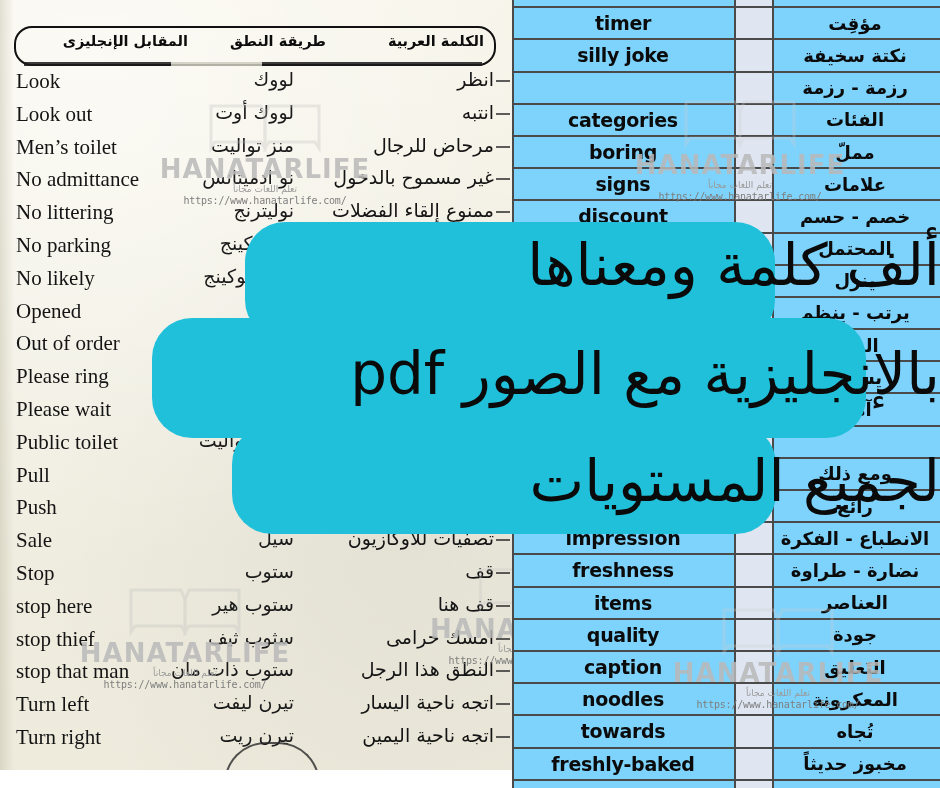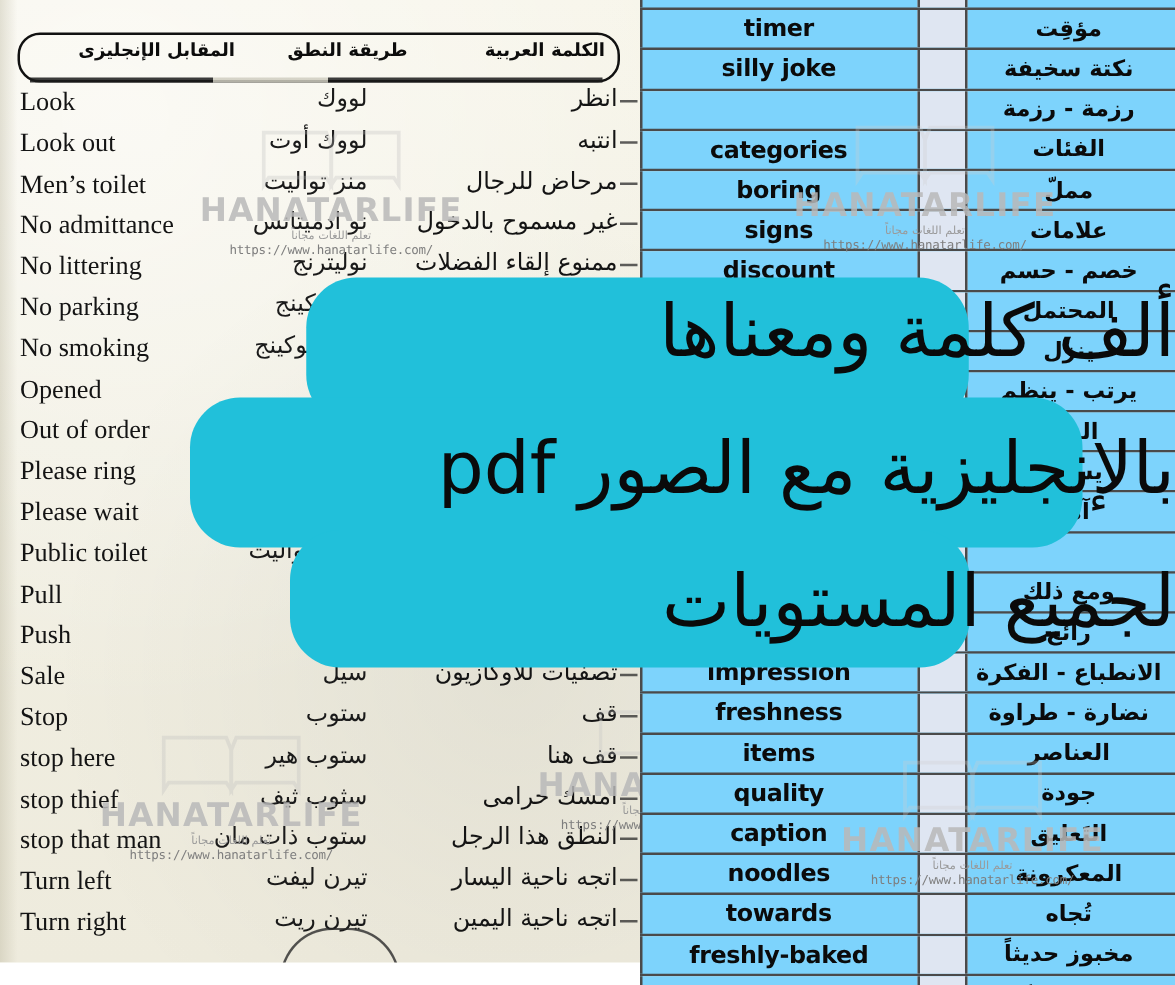--- a/index.html
+++ b/index.html
@@ -134,21 +134,21 @@
           <span class="lt-ar">ممنوع إلقاء الفضلات</span>
           <i class="lt-dash" style="top: 14px;"></i>
         </div>
         <div class="lt-row">
           <span class="lt-en">No parking</span>
           <span class="lt-pr">نو باركينج</span>
           <span class="lt-ar">ممنوع إنتظار السيارات</span>
           <i class="lt-dash" style="top: 14px;"></i>
         </div>
         <div class="lt-row">
-          <span class="lt-en">No smoking</span>
+          <span class="lt-en">No likely</span>
           <span class="lt-pr">نو سموكينج</span>
           <span class="lt-ar">ممنوع التدخين</span>
           <i class="lt-dash" style="top: 14px;"></i>
         </div>
         <div class="lt-row">
           <span class="lt-en">Opened</span>
           <span class="lt-pr">أوبند</span>
           <span class="lt-ar">مفتوح</span>
           <i class="lt-dash" style="top: 14px;"></i>
         </div>

